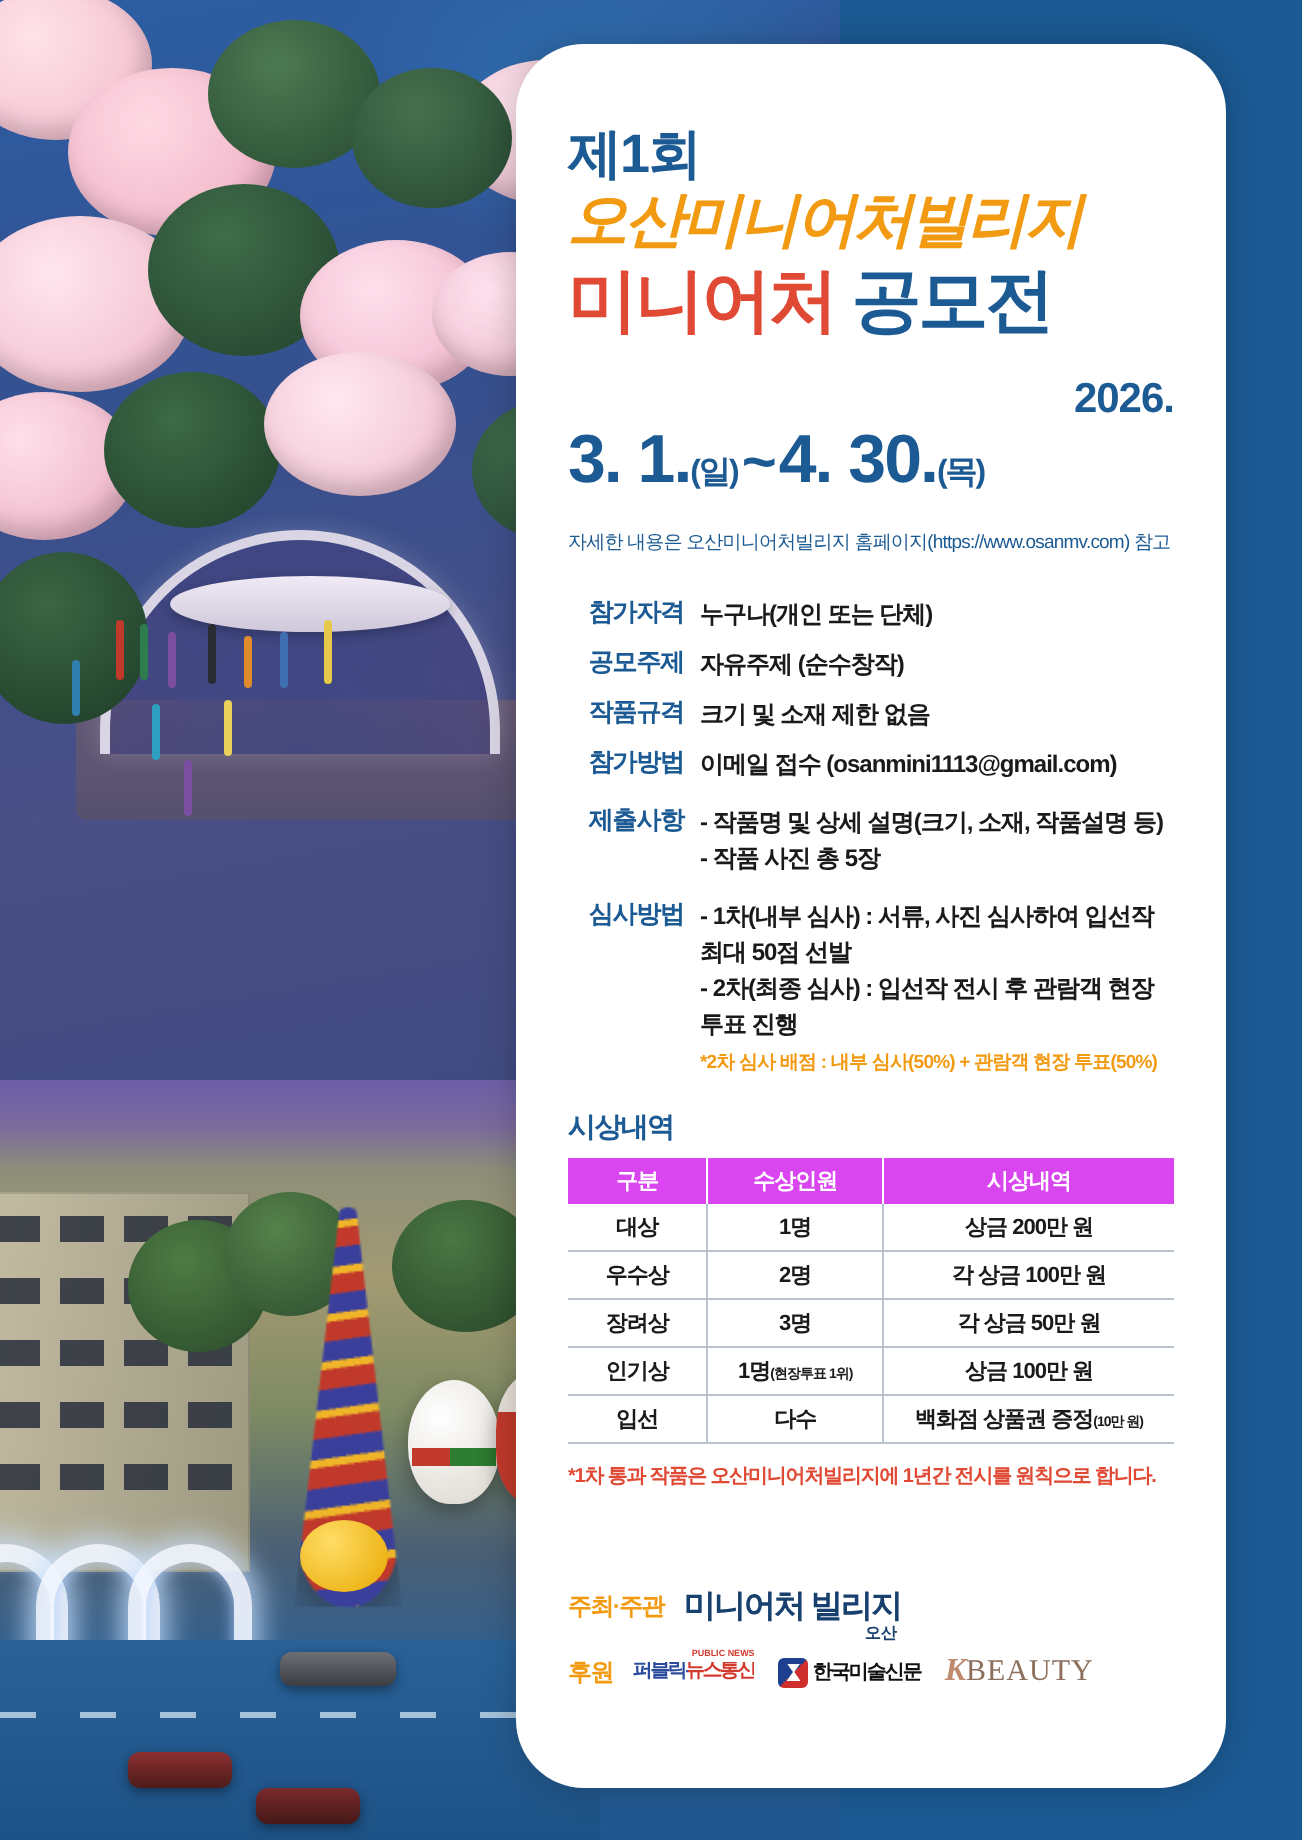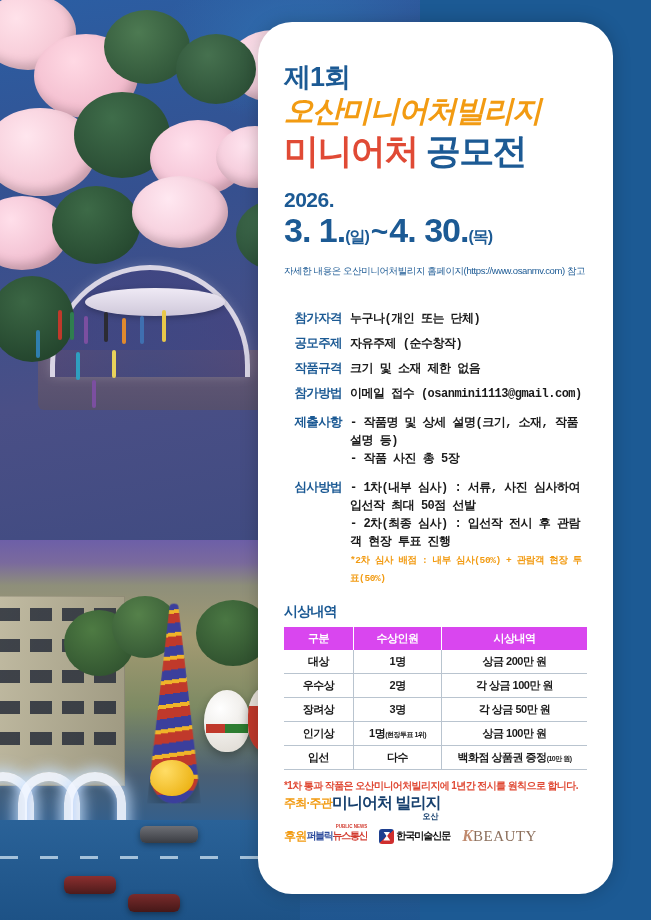--- a/index.html
+++ b/index.html
@@ -113,27 +113,27 @@
   }
   .card-inner { padding:40px 26px 0 26px; }
 
   
   .t-ep { font-size:27px; font-weight:bold; color:#1C5A94; letter-spacing:-1px; line-height:1.15; }
   .t-org { font-size:30px; font-weight:bold; color:#F29B12; letter-spacing:-1.5px; line-height:1.22; white-space:nowrap;font-style:italic;}
   .t-main { font-size:35px; font-weight:bold; letter-spacing:-1.6px; line-height:1.2; white-space:nowrap;}
   .t-main .red { color:#E04A35; }
   .t-main .blue { color:#1C5A94; }
 
-  .date-year { font-size:21px; font-weight:bold; color:#1C5A94; letter-spacing:-0.5px; margin-top:16px; }
+  .date-year { font-size:21px; font-weight:bold; color:#1C5A94; letter-spacing:-0.5px; margin-top:16px;text-align:right; }
   .date-main { font-size:34px; font-weight:bold; color:#1C5A94; letter-spacing:-1px; line-height:1.1; white-space:nowrap;}
   .date-main .dow { font-size:16px; }
   .date-main .tilde { font-size:30px; padding:0 2px; }
   .note-site { font-size:9.5px; color:#1C5A94; margin-top:16px; letter-spacing:-0.4px; }
 
-  .info { margin-top:32px;font-family:Liberation Mono, monospace; }
+  .info { margin-top:20px; }
   .info-row { display:flex; align-items:flex-start; margin-bottom:7px; }
   .info-label {
     width:58px; flex:0 0 58px; text-align:right; margin-right:8px;
     font-size:12.5px; font-weight:bold; color:#1C5A94; letter-spacing:-0.6px; white-space:nowrap;
   }
   .info-value { font-size:12px; font-weight:bold; color:#1a1a1a; letter-spacing:-0.5px; line-height:1.5; }
   .info-value .sub { display:block; }
   .info-note { font-size:9.5px; color:#F29B12; font-weight:bold; letter-spacing:-0.4px; margin-top:1px; }
 
   .sec-title { font-size:14px; font-weight:bold; color:#1C5A94; margin:16px 0 6px 0; letter-spacing:-0.8px; }
@@ -153,21 +153,21 @@
   .tiny { font-size:7px; font-weight:bold; }
 
   .warn { font-size:10px; font-weight:bold; color:#E04A35; letter-spacing:-0.6px; margin-top:9px; }
 
   .contact { margin-top:16px; display:flex; align-items:baseline; }
   .contact-label { font-size:13px; font-weight:bold; color:#1C5A94; letter-spacing:-0.8px; margin-right:7px; }
   .contact-value { font-size:12.5px; font-weight:bold; color:#111; }
 
   .footer { position:absolute; left:26px; bottom:36px; width:305px; }
   .f-row { display:flex; align-items:center; margin-bottom:13px; }
-  .f-label { font-size:12px; font-weight:bold; color:#F29B12; letter-spacing:-0.8px; white-space:nowrap;}
+  .f-label { font-size:12px; font-weight:bold; color:#F29B12; letter-spacing:-0.8px; margin-right:10px; white-space:nowrap;}
   .brand { font-size:16px; font-weight:bold; color:#17406e; letter-spacing:-1px; position:relative; white-space:nowrap;}
   .brand .osan { font-size:8px; position:absolute; right:2px; bottom:-8px; color:#17406e; letter-spacing:0; }
 
   .logo { display:flex; align-items:center; margin-right:12px; }
   .logo-pub {
     font-size:10px; font-weight:bold; letter-spacing:-1.3px;
     background:linear-gradient(90deg,#2b4a9b 0 46%, #d23a2e 46% 100%);
     -webkit-background-clip:text; background-clip:text; color:transparent;
     position:relative; line-height:1;
   }

